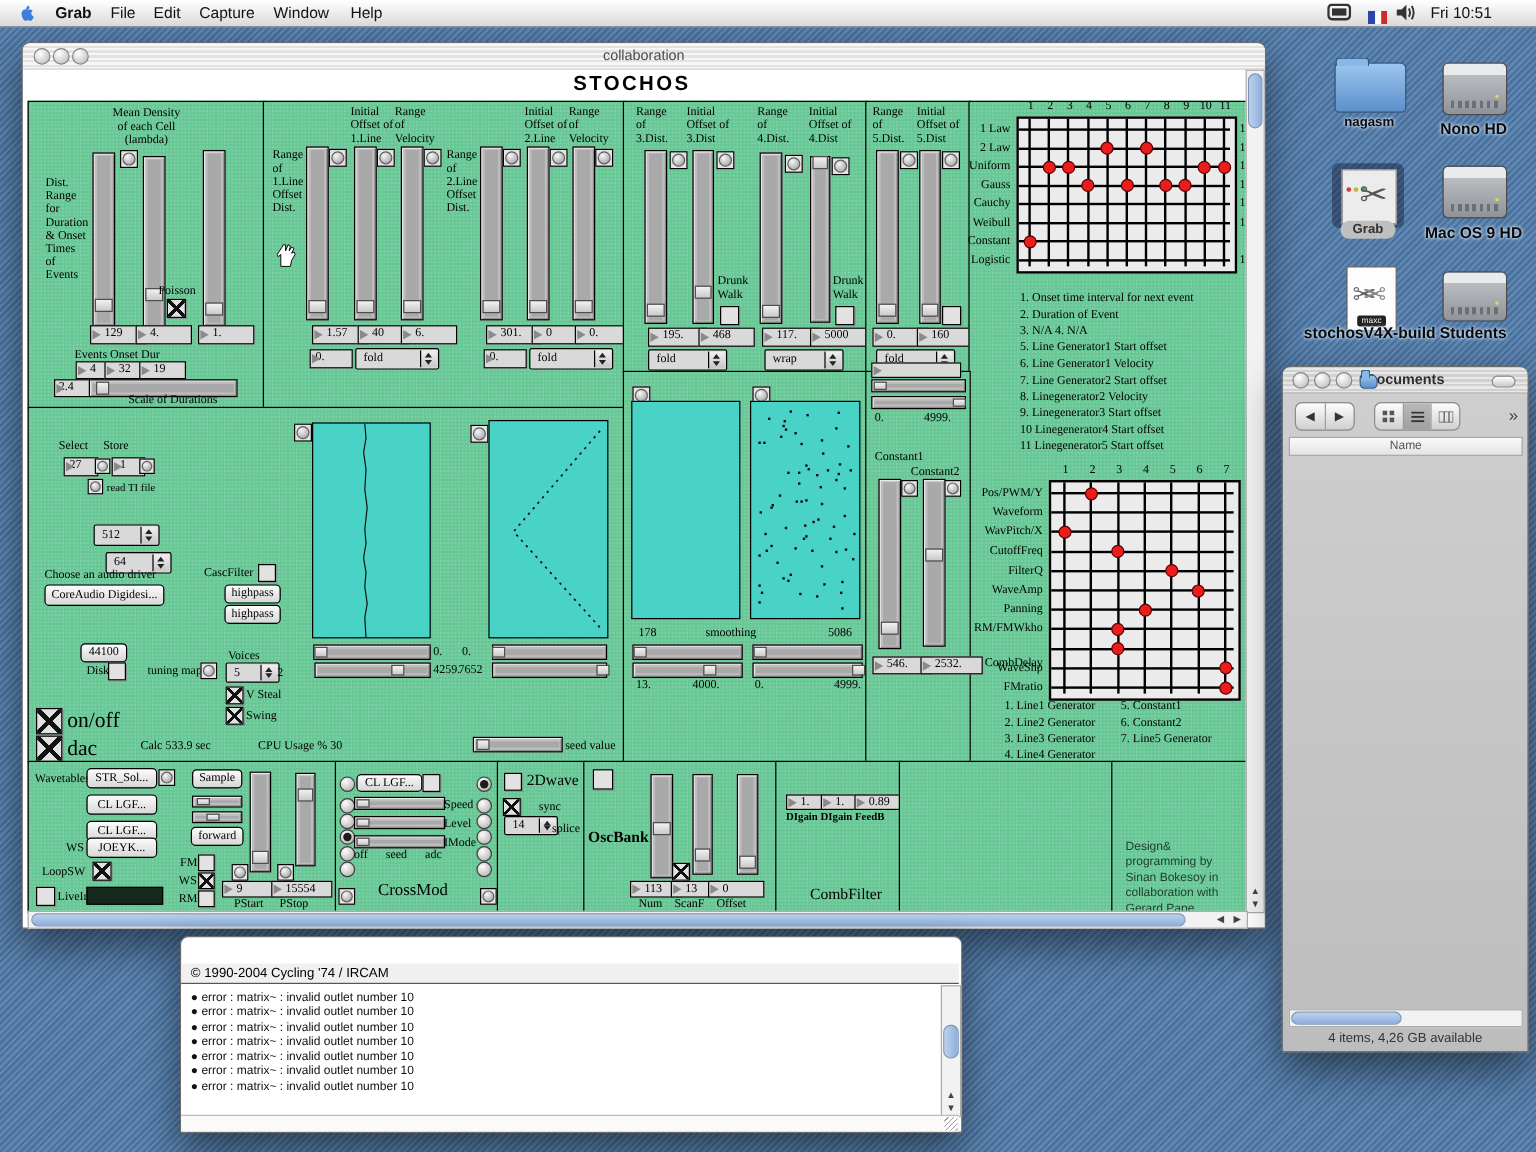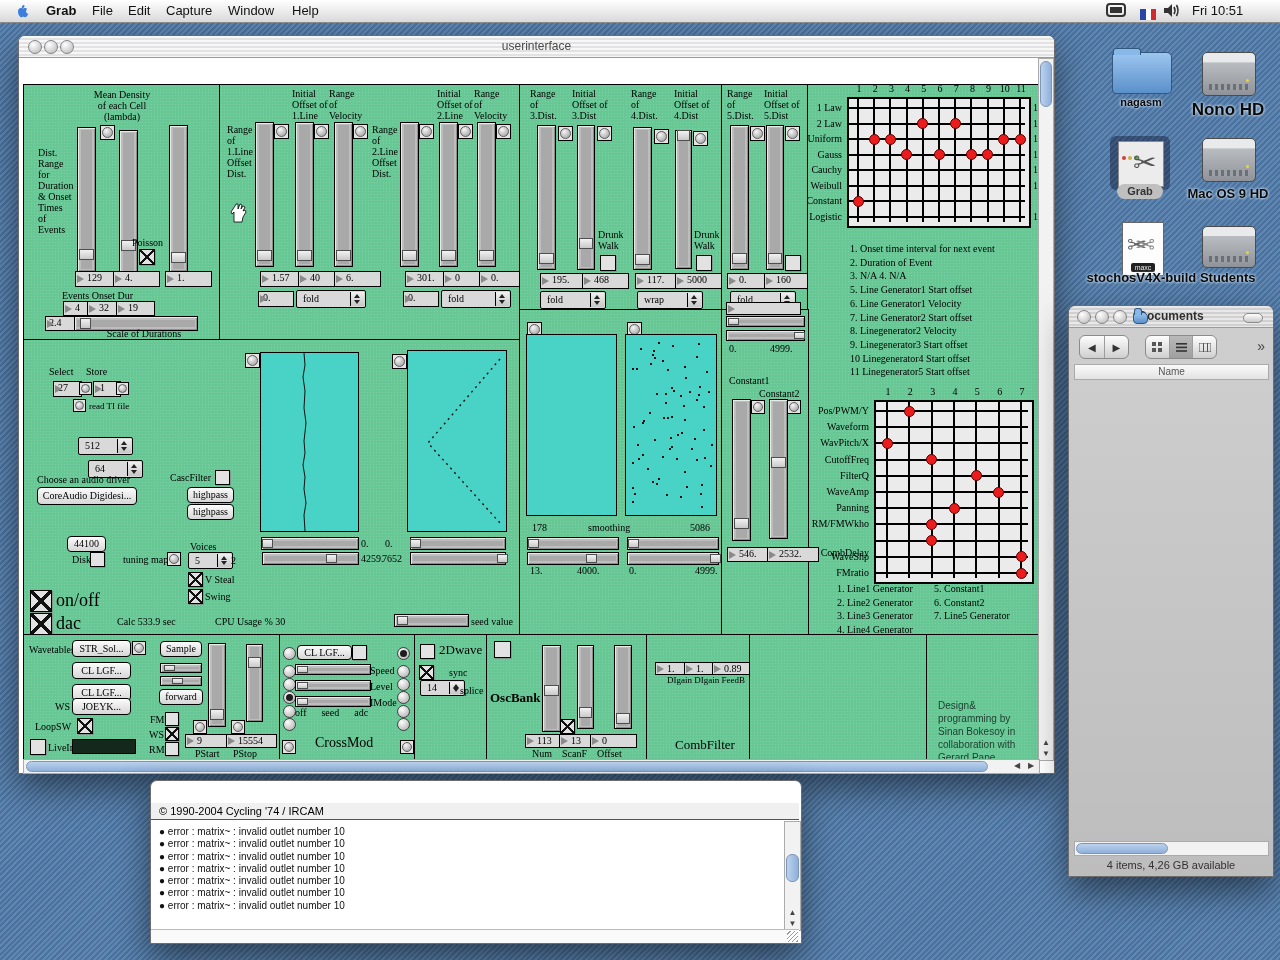--- a/index.html
+++ b/index.html
@@ -125,21 +125,21 @@
     </span>
     <span style="left:1192px">Fri 10:51</span>
   </div>
 
   <div class="folder" style="left:1112px;top:52px;width:58px;height:40px"></div>
   <div class="dlabel" style="left:1141px;top:96px">nagasm</div>
 
   <div class="hd" style="left:1202px;top:52px;width:52px;height:42px">
       <i></i>
     </div>
-  <div class="dlabel" style="left:1228px;top:100px;font-size:17px">Nono HD</div>
+  <div class="dlabel" style="left:1228px;top:100px;font-size:13px">Nono HD</div>
 
   <div class="ab" style="left:1110px;top:136px;width:60px;height:54px;background:rgba(0,0,20,.35);border-radius:6px">
     <div class="ab" style="left:8px;top:5px;width:44px;height:44px;background:#ececec;border:1px solid #888">
       <span class="ab" style="left:3px;top:14px;width:4px;height:4px;border-radius:50%;background:#d04040"></span>
       <span class="ab" style="left:9px;top:14px;width:4px;height:4px;border-radius:50%;background:#d0b040"></span>
       <span class="ab" style="left:15px;top:14px;width:4px;height:4px;border-radius:50%;background:#50a050"></span>
       <span class="ab" style="left:14px;top:4px;font-size:28px;color:#555">✂</span>
     </div>
   </div>
   <div class="ab" style="left:1117px;top:184px;width:46px;height:15px;background:#bfbfbf;border-radius:8px;text-align:center;font:bold 11px/15px 'Liberation Sans',sans-serif;color:#333">Grab</div>
@@ -158,22 +158,23 @@
 
   <div class="hd" style="left:1202px;top:226px;width:52px;height:40px">
       <i></i>
     </div>
 
   <div class="win" style="left:18px;top:35px;width:1035px;height:737px;background:#fff">
     <div class="tbar">
       <span class="tl" style="left:9px"></span>
       <span class="tl" style="left:25px"></span>
       <span class="tl" style="left:41px"></span>
-      <div class="ttitle">userinterface</div>
-    </div>
+      <div class="ttitle">collaboration</div>
+    </div>
+    <div class="ab" style="left:0;top:24px;width:1015px;height:22px;text-align:center;font:bold 17px 'Liberation Sans',sans-serif;letter-spacing:2px">STOCHOS</div>
 
     <div class="ab" style="left:4px;top:48px;width:1015px;height:675px;background:#67c795">
 
       <div class="panel" style="left:0;top:0;width:196px;height:255px">
         <div class="t" style="left:38px;top:4px;width:120px;text-align:center">Mean Density
 of each Cell
 (lambda)</div>
         <div class="t" style="left:14px;top:62px">Dist.
 Range
 for
@@ -710,21 +711,21 @@
         <div class="numbox" style="left:103px;top:99px;width:34px;height:12px">0</div>
         <div class="t" style="left:45px;top:113px">Num</div>
         <div class="t" style="left:75px;top:113px">ScanF</div>
         <div class="t" style="left:110px;top:113px">Offset</div>
       </div>
 
       <div class="panel" style="left:623px;top:550px;width:103px;height:125px">
         <div class="numbox" style="left:8px;top:27px;width:26px;height:11px">1.</div>
         <div class="numbox" style="left:37px;top:27px;width:26px;height:11px">1.</div>
         <div class="numbox" style="left:65px;top:27px;width:31px;height:11px">0.89</div>
-        <div class="t mini" style="left:20px;top:40px;font-weight:normal">DIgain DIgain FeedB</div>
+        <div class="t mini" style="left:8px;top:40px;font-weight:bold">DIgain DIgain FeedB</div>
         <div class="t" style="left:28px;top:104px;font-size:13px">CombFilter</div>
       </div>
 
       <div class="panel" style="left:726px;top:550px;width:177px;height:125px"></div>
 
       <div class="panel" style="left:903px;top:550px;width:112px;height:125px">
         <div class="ab" style="left:11px;top:64px;font:10px/13px 'Liberation Sans',sans-serif;color:#1d3d2f;white-space:pre-line">Design&amp;
 programming by
 Sinan Bokesoy in
 collaboration with

